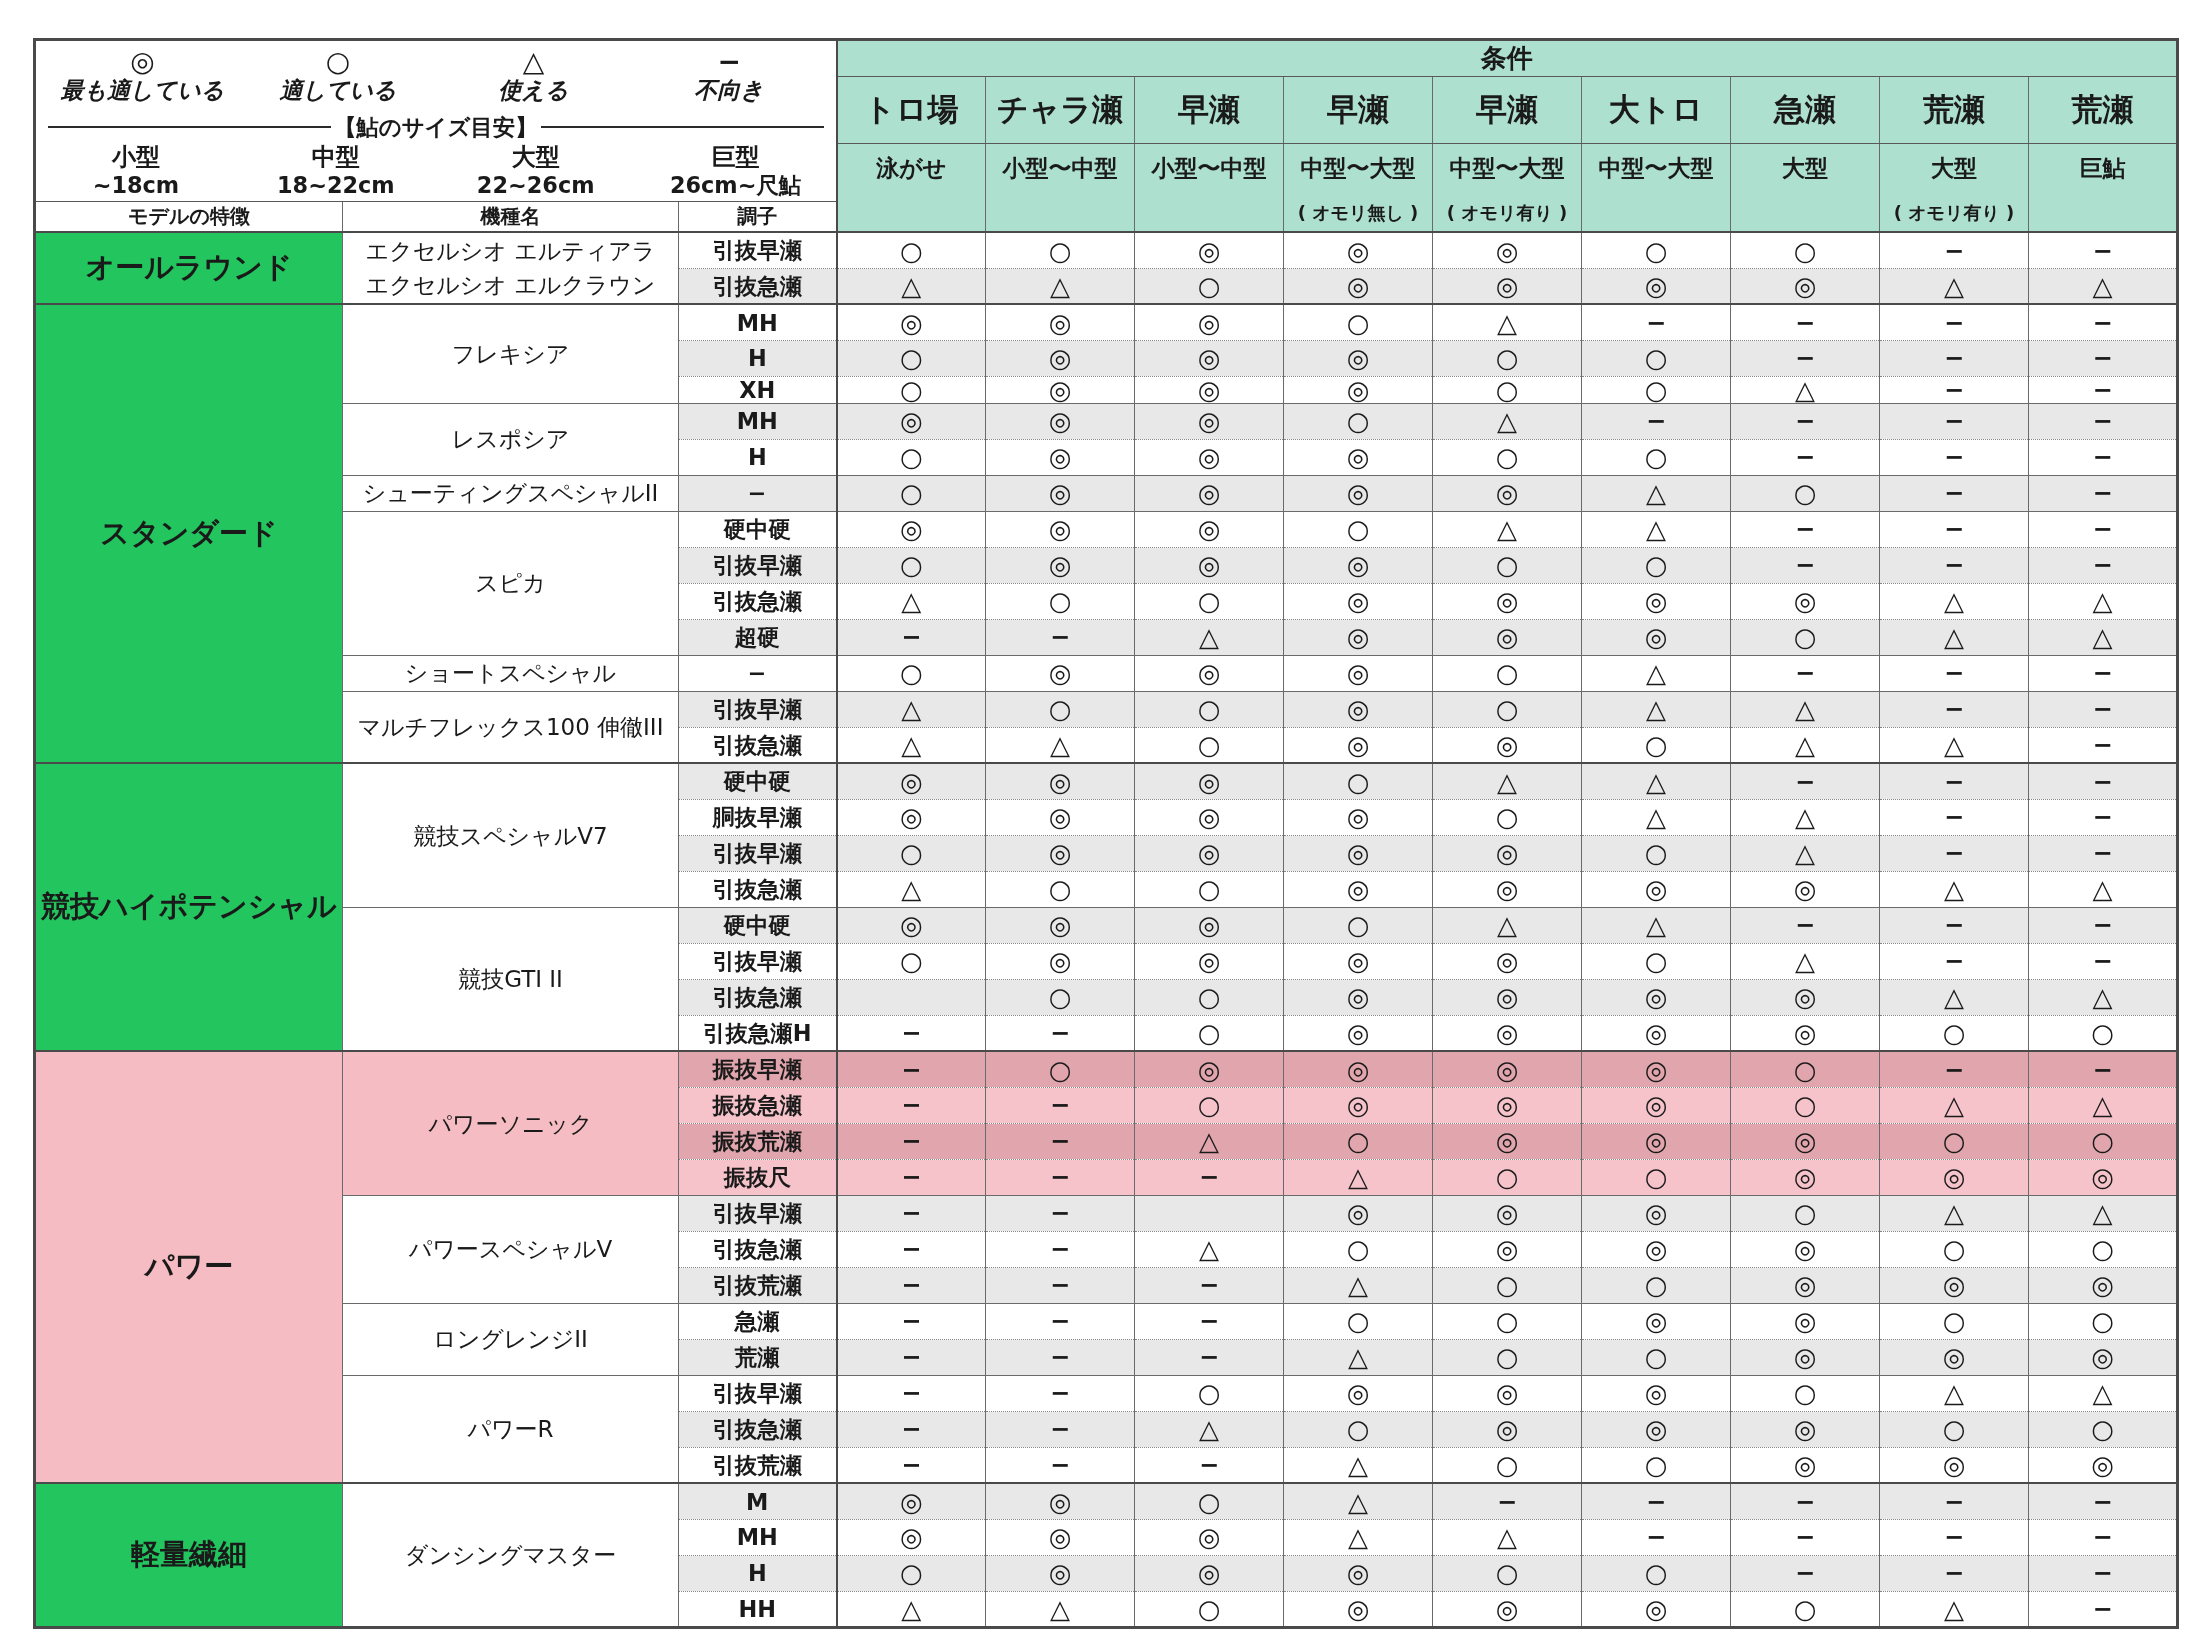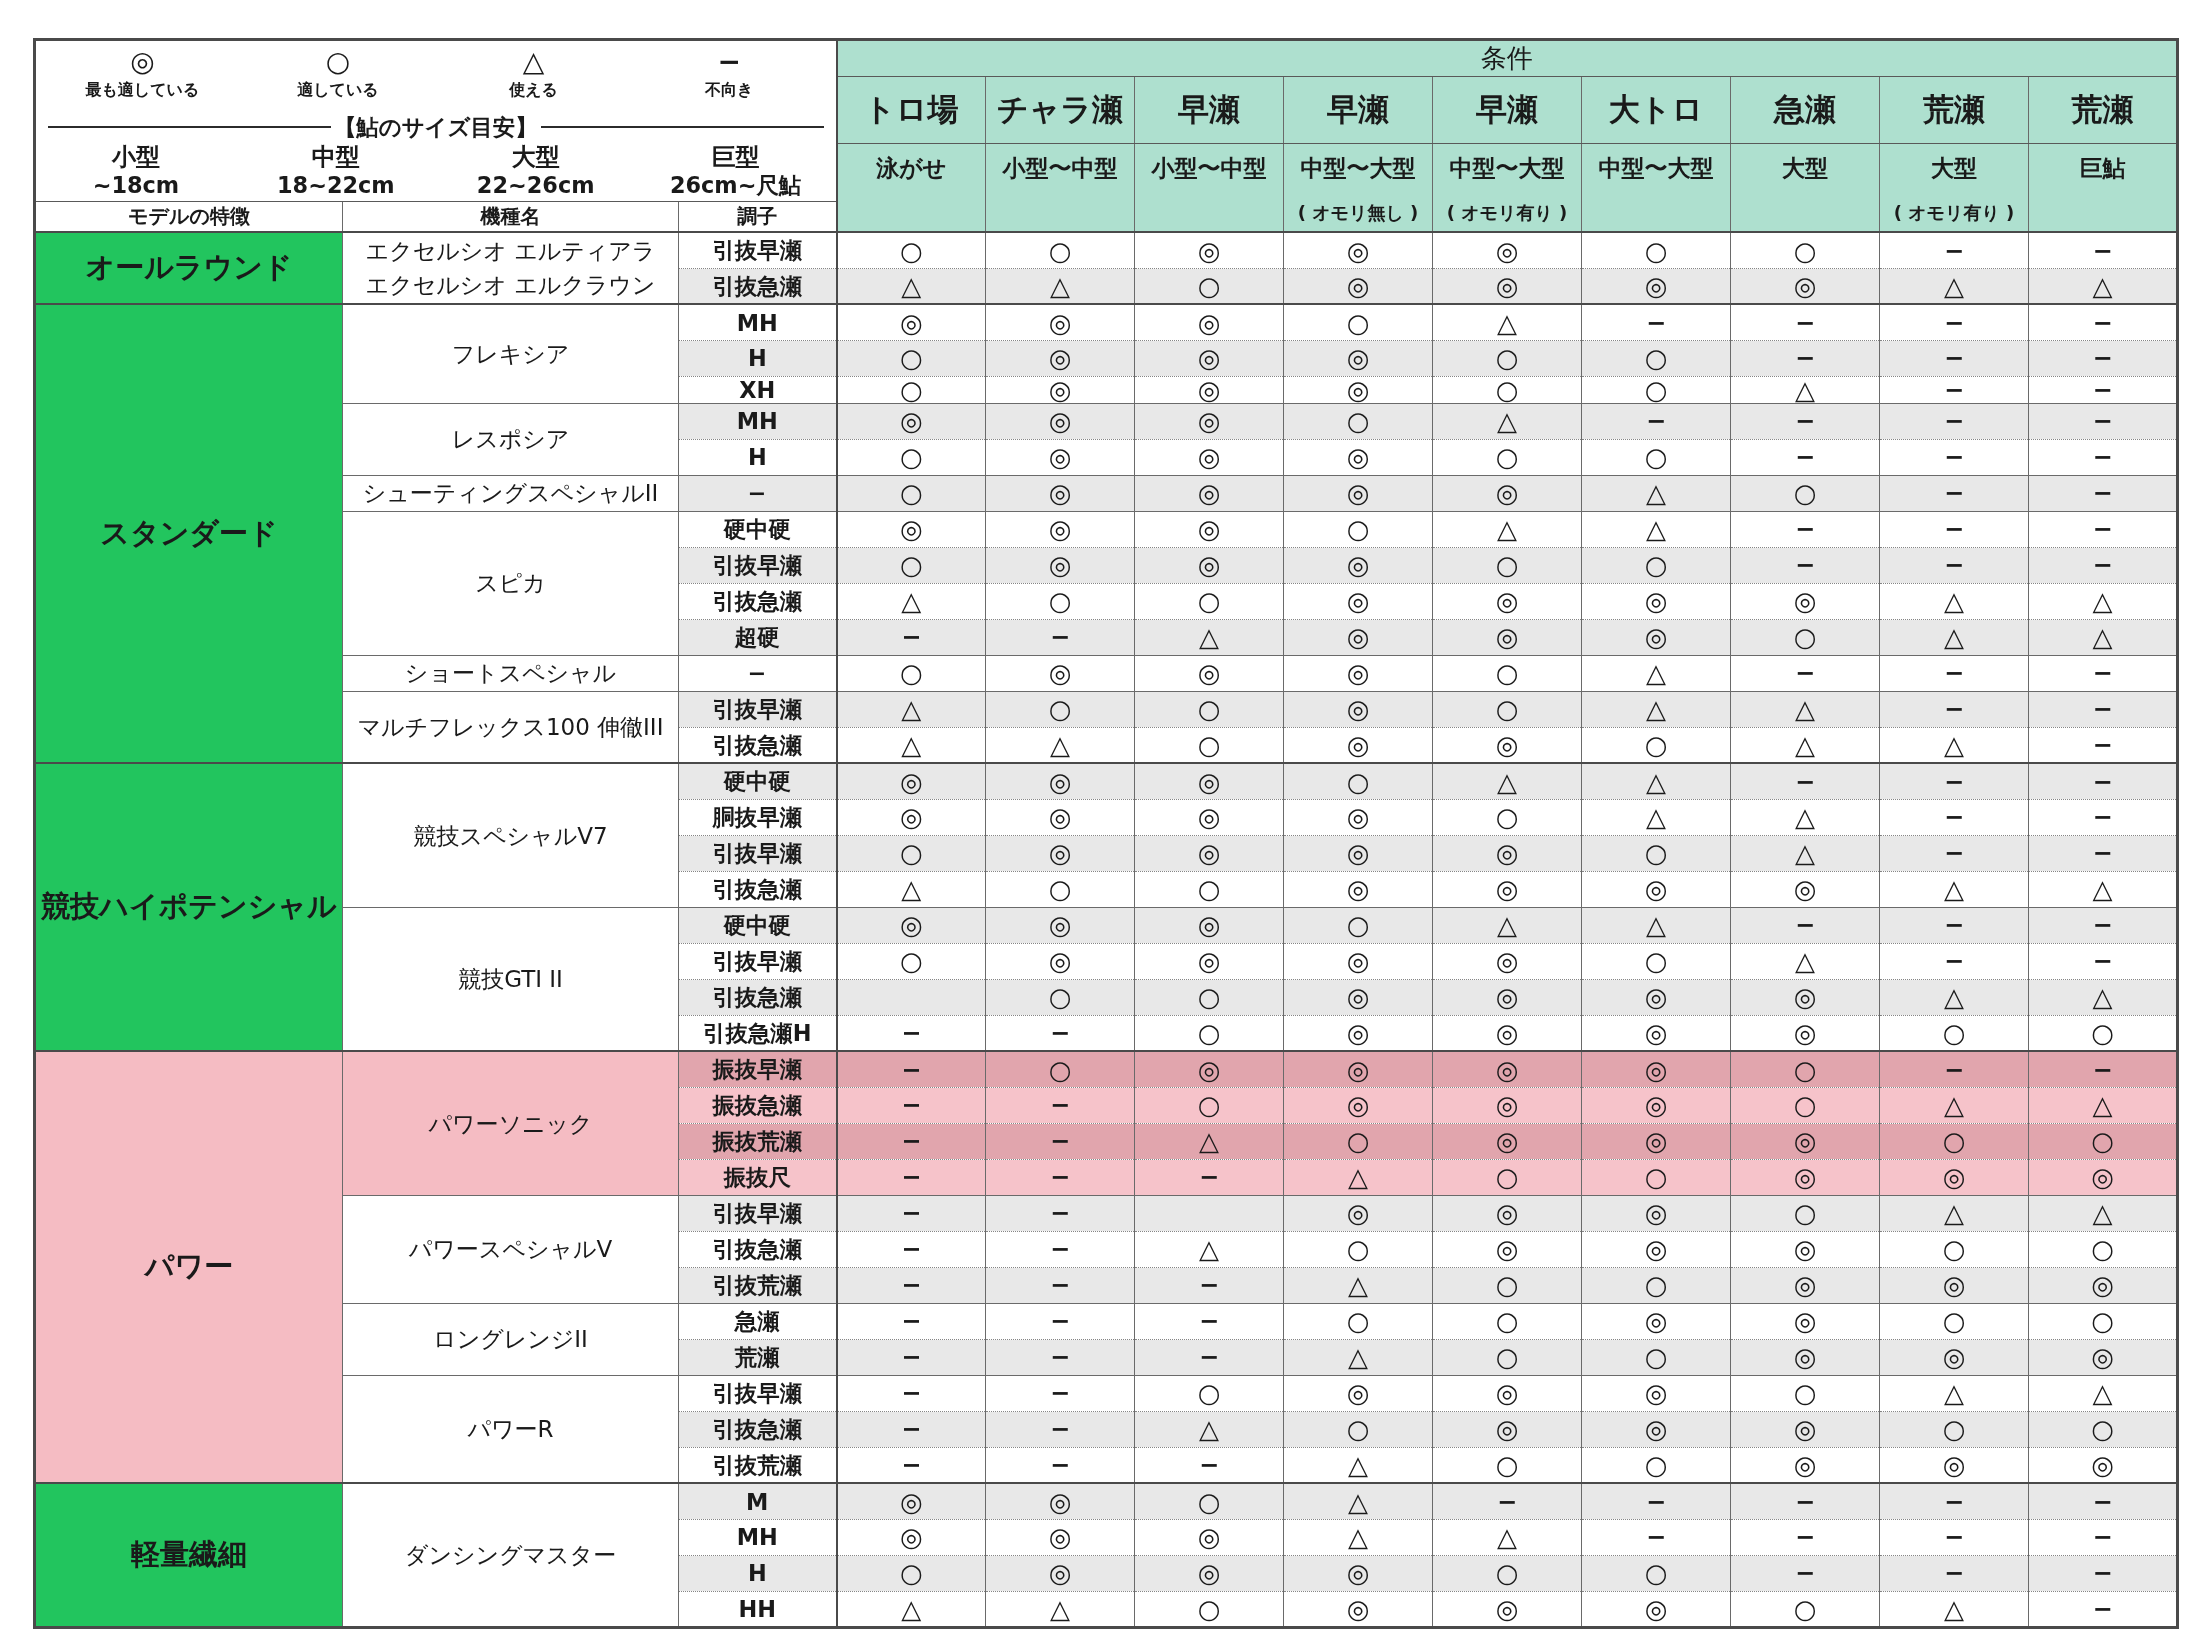--- a/index.html
+++ b/index.html
@@ -4,31 +4,31 @@
 <style>
   html,body{margin:0;padding:0;background:#fff;}
   body{width:2208px;height:1652px;position:relative;overflow:hidden;
        font-family:"DejaVu Sans","Liberation Sans",sans-serif;color:#1a1a1a;}
   .sheet{position:absolute;left:33px;top:38px;}
   table{border-collapse:collapse;table-layout:fixed;border:3.4px solid #4a4a4a;}
   td{border-left:1.7px solid #6a6a6a;border-right:1.7px solid #6a6a6a;
      text-align:center;vertical-align:middle;padding:0;overflow:hidden;}
   
   .teal{background:#aee0cf;}
-  .cond-title{font-size:26px;font-weight:normal;border-bottom:1.7px solid #595959;}
+  .cond-title{font-size:26px;font-weight:bold;border-bottom:1.7px solid #595959;}
   .cond-name{font-size:31px;font-weight:bold;border-bottom:1.7px solid #595959;}
   .cond-sub{font-size:23px;font-weight:bold;border-bottom:2.6px solid #4a4a4a;}
   .cond-sub .subwrap{display:flex;flex-direction:column;justify-content:space-between;height:72px;padding:8.6px 0 6.9px 0;}
   .cond-sub .note{font-size:18px;font-weight:bold;min-height:20.6px;}
   .legend-box{background:#fff;border-bottom:1.7px solid #595959;vertical-align:top;}
   .legend-row{display:flex;justify-content:space-around;padding:5.2px 8.6px 0 8.6px;}
   .legend-item{text-align:center;width:25%;}
   .legend-sym{font-size:28px;line-height:31px;}
   .legend-sym.dash{font-weight:900;}
-  .legend-label{font-size:16px;font-weight:bold;line-height:26px;}
+  .legend-label{font-size:23px;font-weight:bold;line-height:26px;font-style:italic;}
   .size-divider{display:flex;align-items:center;margin:8.6px 12px 0 12px;}
   .size-divider .line{flex:1;border-top:2.6px solid #2b2b2b;height:0;}
   .size-divider .t{font-size:22.4px;font-weight:bold;padding:0 3.4px;white-space:nowrap;}
   .size-row{display:flex;justify-content:flex-start;padding-top:1.7px;}
   .size-item{text-align:center;width:25%;}
   .size-name{font-size:24px;font-weight:bold;line-height:27.5px;}
   .size-range{font-size:22.4px;font-weight:bold;line-height:26px;}
   .lhead{font-size:20px;font-weight:bold;background:#fff;border-bottom:2.6px solid #4a4a4a;border-top:1.7px solid #595959;}
   .thick-l{border-left:2.6px solid #4a4a4a !important;}
   

